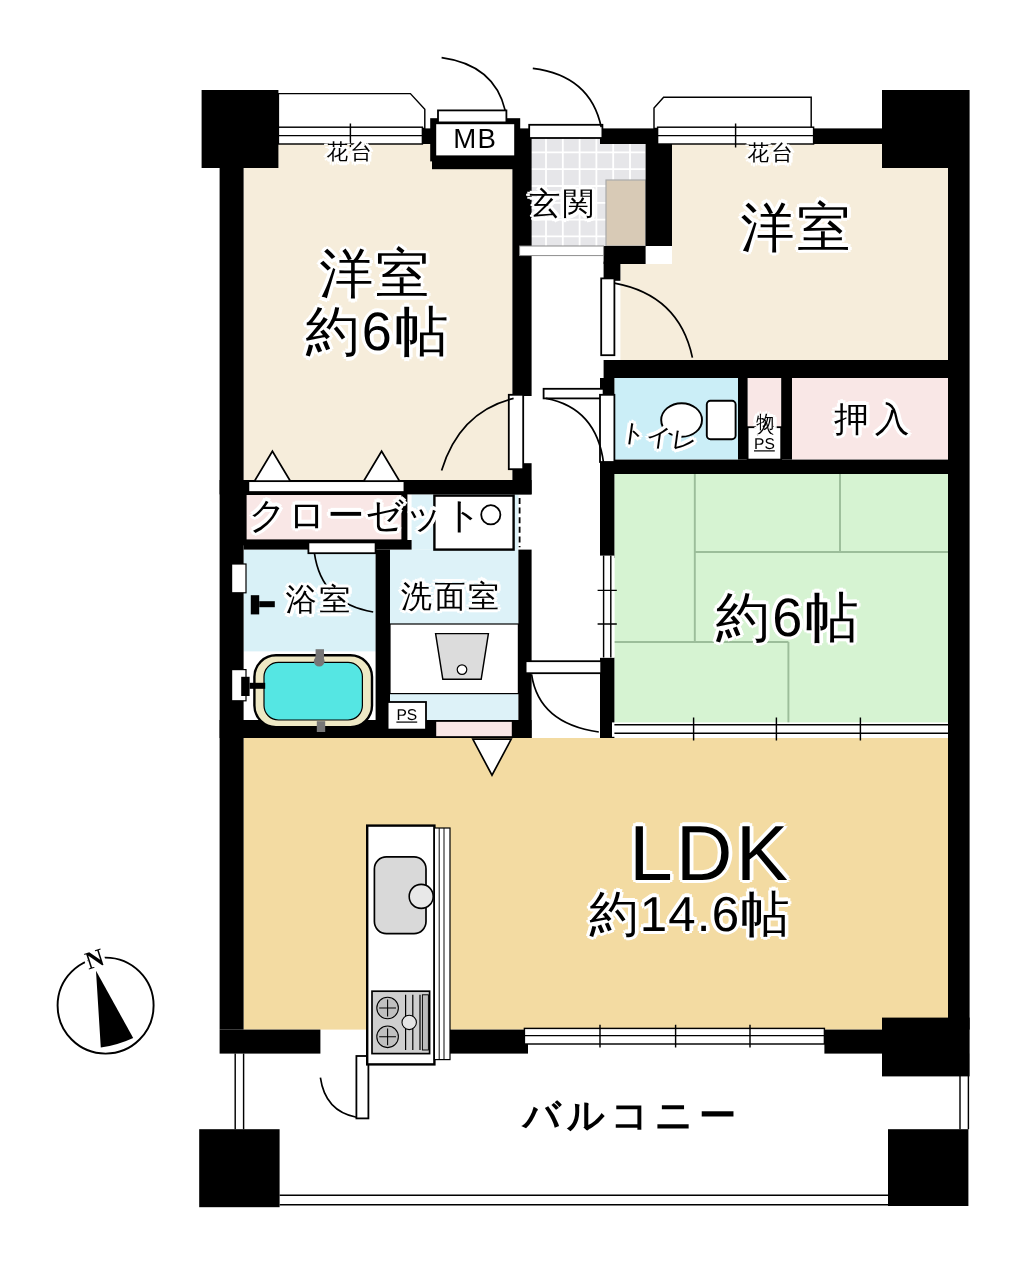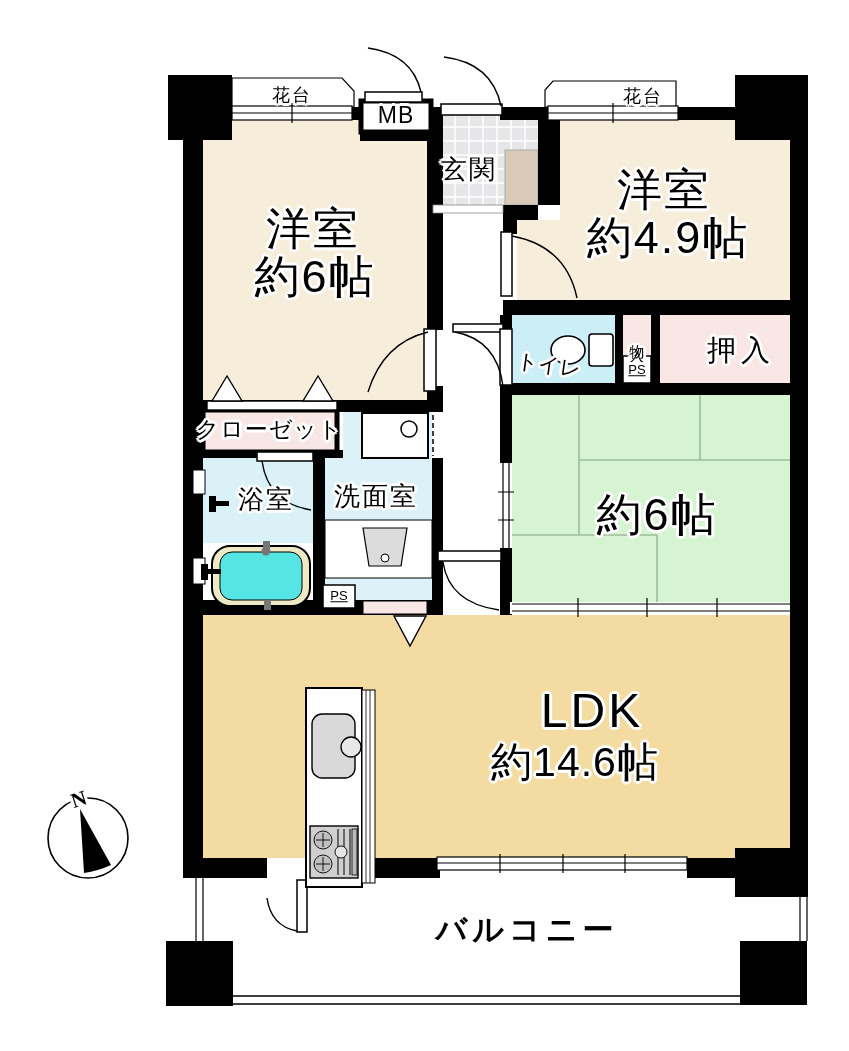--- a/index.html
+++ b/index.html
@@ -5,29 +5,29 @@
   html,body{margin:0;padding:0;background:#fff;}
   #canvas{position:relative;width:849px;height:1051px;background:#ffffff;overflow:hidden;
           font-family:"Liberation Sans",sans-serif;}
   #plan-svg{position:absolute;left:0;top:0;}
   .lbl{position:absolute;transform:translate(-50%,-50%);color:#000;white-space:nowrap;
        text-align:center;line-height:1.04;
        text-shadow:-2px -2px 0 #fff,-2px 0 0 #fff,-2px 2px 0 #fff,0 -2px 0 #fff,0 2px 0 #fff,
                    2px -2px 0 #fff,2px 0 0 #fff,2px 2px 0 #fff,-3px 0 0 #fff,3px 0 0 #fff,
                    0 -3px 0 #fff,0 3px 0 #fff;}
   .fs-room{font-size:45px;letter-spacing:2px;}
-  .fs-ldk{font-size:48px;letter-spacing:3px;padding-left:40px;}
+  .fs-ldk{font-size:65px;letter-spacing:3px;padding-left:40px;}
   .fs-ldksize{font-size:41px;letter-spacing:1px;text-align:right;}
-  .fs-oshiire{font-size:29px;letter-spacing:5px;margin-left:12px;}
+  .fs-oshiire{font-size:29px;letter-spacing:5px;}
   .fs-mid{font-size:26px;letter-spacing:2px;}
-  .fs-closet{font-size:23px;letter-spacing:1px;}
+  .fs-closet{font-size:31px;letter-spacing:1px;margin-left:36px;}
   .fs-toilet{font-size:21px;transform:translate(-50%,-50%) rotate(8deg);}
   .fs-balcony{font-size:31px;letter-spacing:5px;font-weight:bold;}
   .fs-mb{font-size:23px;letter-spacing:1px;}
-  .fs-hanadai{font-size:18px;letter-spacing:2px;}
+  .fs-hanadai{font-size:18px;letter-spacing:2px;margin-top:32px;}
   .fs-ps{font-size:13px;text-decoration:underline;}
   .fs-monoire{font-size:15px;writing-mode:vertical-rl;letter-spacing:2px;}
   .fs-north{font-size:21px;font-weight:bold;font-family:"Liberation Serif",serif;
             transform:translate(-50%,-50%) rotate(-18deg);}
 </style>
 </head>
 <body>
 
 <div id="canvas">
 
@@ -213,21 +213,20 @@
 
   <div class="lbl fs-hanadai" style="left:292px;top:95px">花台</div>
   <div class="lbl fs-mb" style="left:396px;top:116px">MB</div>
   <div class="lbl fs-mid" style="left:469px;top:170px">玄関</div>
   <div class="lbl fs-hanadai" style="left:643px;top:96px">花台</div>
 
   <div class="lbl fs-room" style="left:313px;top:229px">洋室</div>
   <div class="lbl fs-room" style="left:315px;top:277px">約6帖</div>
 
   <div class="lbl fs-room" style="left:664px;top:190px">洋室</div>
-  <div class="lbl fs-room" style="left:668px;top:238px">約4.9帖</div>
 
   <div class="lbl fs-toilet" style="left:549px;top:365px">トイレ</div>
   <div class="lbl fs-monoire" style="left:637px;top:335px">物入</div>
   <div class="lbl fs-ps" style="left:637px;top:370px">PS</div>
   <div class="lbl fs-oshiire" style="left:729px;top:350px">押入</div>
 
   <div class="lbl fs-room" style="left:657px;top:515px">約6帖</div>
 
   <div class="lbl fs-closet" style="left:269px;top:430px">クローゼット</div>
   <div class="lbl fs-mid" style="left:266px;top:500px">浴室</div>

